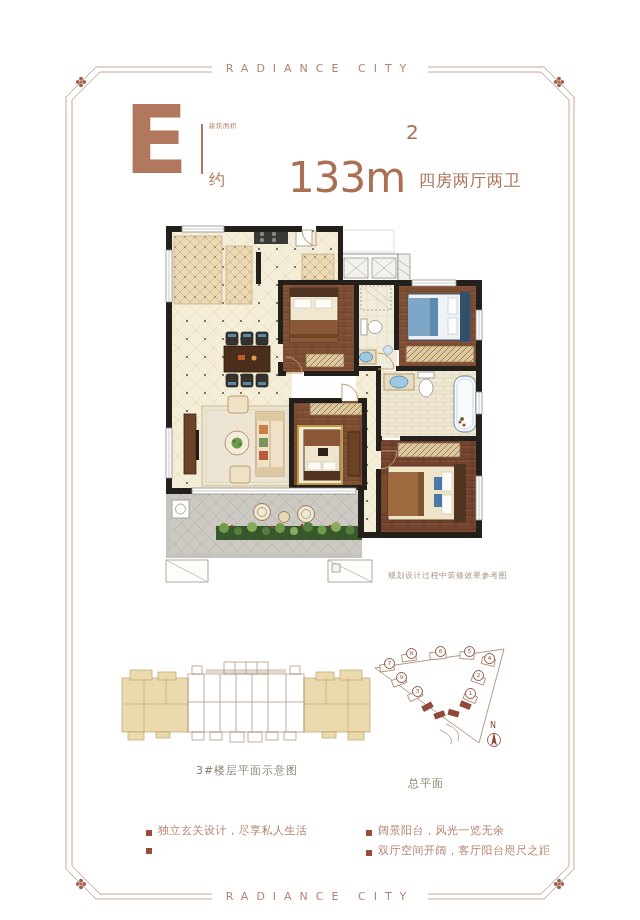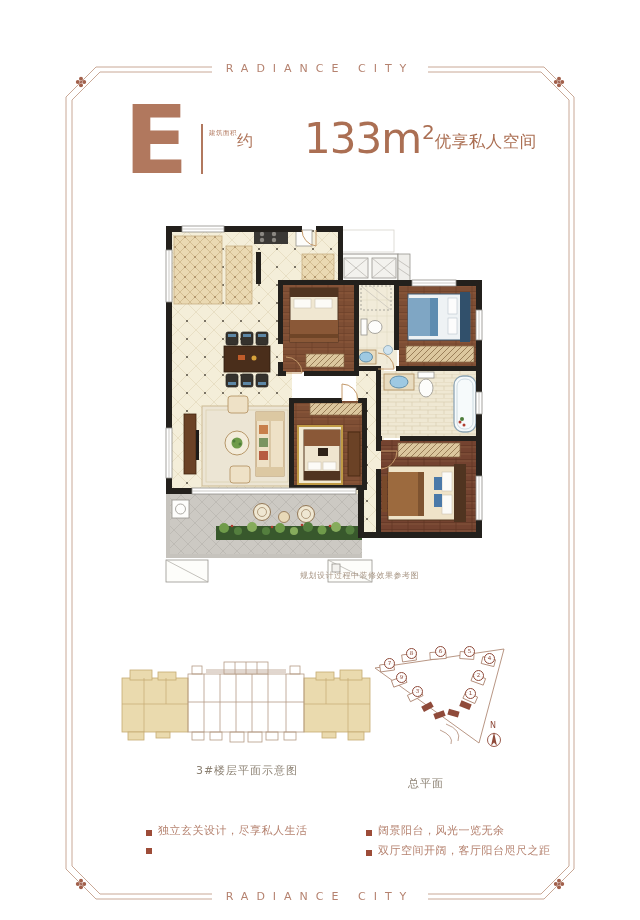--- a/index.html
+++ b/index.html
@@ -8,29 +8,29 @@
   .abs{position:absolute;}
   
   .brand{position:absolute;left:0;width:640px;text-align:center;font-size:11px;
          letter-spacing:8px;color:#b5826f;z-index:5;}
   .brand span{background:#ffffff;padding:0 14px;}
   
   .unit-letter{position:absolute;left:124px;top:94px;font-size:94px;line-height:1;
                font-weight:bold;color:#b1785e;}
   .title-divider{position:absolute;left:201px;top:124px;width:2px;height:50px;background:#b1785e;}
   .area-line{position:absolute;left:209px;top:122px;display:flex;align-items:flex-end;color:#ab6f53;}
-  .area-note-col{display:flex;flex-direction:row;justify-content:flex-end;padding:0 3px 4px 0;}
+  .area-note-col{display:flex;flex-direction:column;justify-content:flex-end;padding:0 3px 4px 0;gap:37px;}
   .area-note{font-size:6.5px;letter-spacing:0.5px;color:#b1785e;}
   .area-prefix{font-size:16px;color:#b1785e;margin-top:2px;}
   .area-big{font-size:42px;line-height:0.82;letter-spacing:-1px;margin-left:48px;}
   .area-sup{font-size:20px;align-self:flex-start;line-height:1;margin-left:1px;}
   .rooms-label{font-size:16.5px;letter-spacing:0.5px;padding-bottom:3px;}
   
   .cap{position:absolute;color:#8c8173;font-size:11px;letter-spacing:1px;}
-  .fp-caption{position:absolute;left:300px;top:570px;width:207px;text-align:left;
+  .fp-caption{position:absolute;left:300px;top:570px;width:207px;text-align:right;
               font-size:8px;color:#a79584;letter-spacing:0.5px;}
   
   .feat-col{position:absolute;top:824px;width:230px;}
   .feat-item{display:flex;align-items:center;margin-bottom:7px;}
   .feat-sq{width:6px;height:6px;background:#9d4c38;margin:4px 6px 0 0;flex:none;}
   .feat-txt{font-size:11px;color:#b5826f;line-height:13px;letter-spacing:0.5px;}
   
   .site-num{position:absolute;width:9px;height:9px;border:1px solid #8f4a3a;border-radius:50%;
             color:#8f4a3a;font-size:5.5px;line-height:9px;text-align:center;
             background:rgba(255,255,255,0.85);z-index:4;}
@@ -84,21 +84,21 @@
 
   <div class="unit-letter">E</div>
   <div class="title-divider"></div>
   <div class="area-line">
     <span class="area-note-col">
       <span class="area-note">建筑面积</span>
       <span class="area-prefix">约</span>
     </span>
     <span class="area-big">133m</span>
     <span class="area-sup">2</span>
-    <span class="rooms-label">优享私人空间</span>
+    <span class="rooms-label">四房两厅两卫</span>
   </div>
 
   <svg class="abs" width="330" height="368" viewBox="0 0 330 368" style="left:160px;top:222px;">
     <defs>
       <pattern id="tile" width="18" height="18" patternUnits="userSpaceOnUse">
         <rect width="18" height="18" fill="#f4eed9"></rect>
         <path d="M0,0L18,18M18,0L0,18" stroke="#e3d8ba" stroke-width="0.7"></path>
         <circle cx="9" cy="9" r="1" fill="#565045"></circle>
       </pattern>
       <pattern id="klat" width="10" height="10" patternUnits="userSpaceOnUse">

